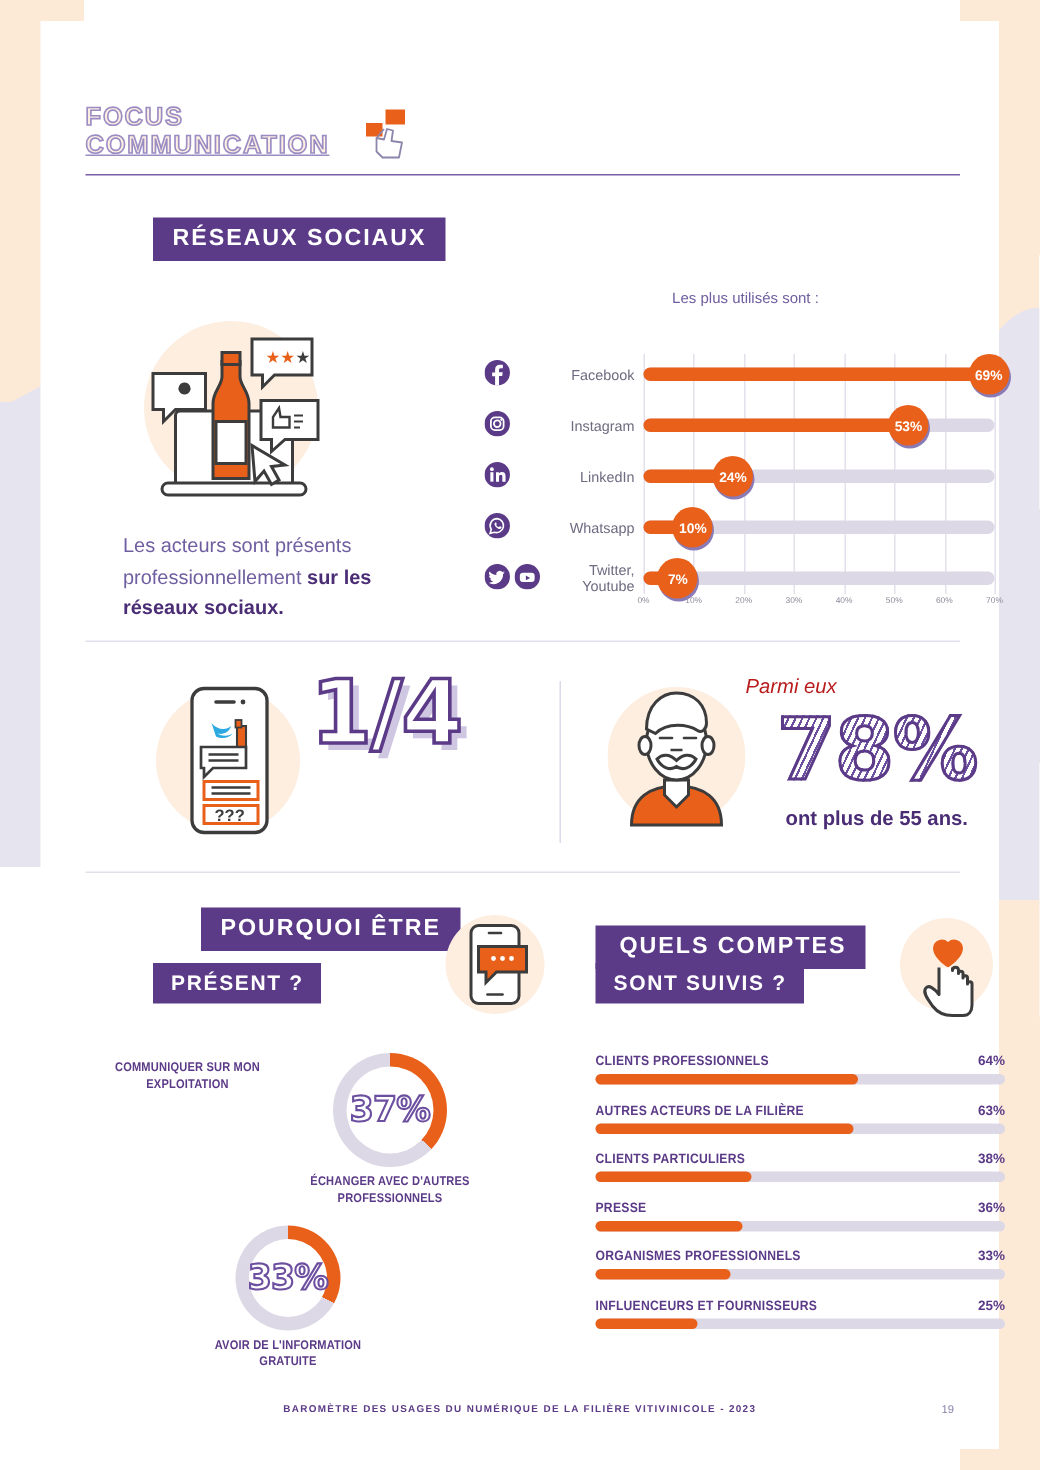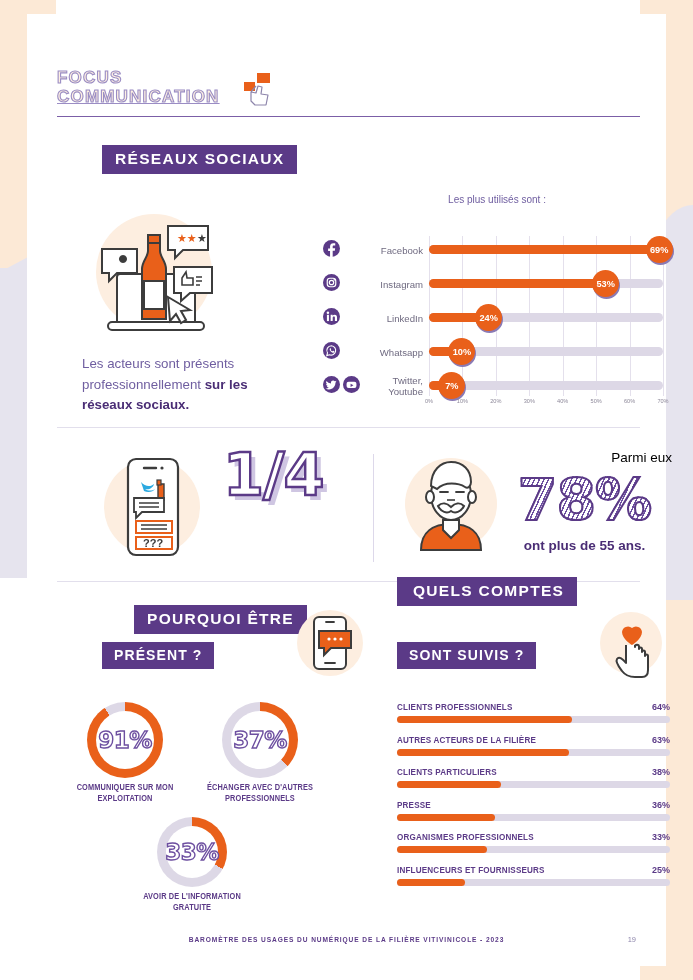--- a/index.html
+++ b/index.html
@@ -94,32 +94,31 @@
 
   
   #illus2 { position:absolute; left:75px; top:437px; }
   #stat-quarter { position:absolute; left:180px; top:432px; width:150px; }
   .big-outline {
     font-family:"DejaVu Sans", sans-serif; font-weight:bold;
     font-size:59px; line-height:57px; letter-spacing:-1px;
     color:#ffffff;
     -webkit-text-stroke:2.4px #5b3a87;
     text-shadow:5px 5px 0 #cfc6e2;
-    margin-left:16px;
   }
   #quarter-text {
     position:absolute; left:180px; top:494px; width:160px;
     color:#6f5ea0; font-size:13.2px; line-height:1.52;
   }
   #quarter-text b { color:#4a2d75; }
   #vdivider { position:absolute; left:346px; top:440px; width:1.2px; height:108px; background:#ddd8ea; }
   #illus3 { position:absolute; left:378px; top:434px; }
   #parmi-eux {
-    position:absolute; left:470px; top:436px; width:175px; text-align:right;
-    color:#000000; font-size:13.5px;
+    position:absolute; left:470px; top:436px; width:175px; text-align:left;
+    color:#b91c1c; font-size:13.5px;font-style:italic;
   }
   #stat-78 {
     position:absolute; left:470px; top:455px; width:175px; text-align:center;
   }
   .hatched {
     font-family:"DejaVu Sans", sans-serif; font-weight:bold;
     font-size:57px; line-height:62px; letter-spacing:-1px;
     color:transparent;
     background-image:repeating-linear-gradient(115deg,#6d4fa0 0 1.4px,#ffffff 1.4px 4.2px);
     -webkit-background-clip:text; background-clip:text;
@@ -142,21 +141,21 @@
     font-family:"DejaVu Sans", sans-serif; font-weight:bold; font-size:23px;
     color:#ffffff; -webkit-text-stroke:1.4px #6d4fa0; letter-spacing:-0.5px;
   }
   .donut-cap {
     margin-top:4px; color:#5b3a87; font-size:8.4px; font-weight:bold;
     line-height:1.3; letter-spacing:0.15px; text-transform:uppercase;
     transform:scaleX(0.88); transform-origin:center top;
   }
 
   
-  #sec3r-b1 { position:absolute; left:370px; top:563px;padding-left:16px; }
+  #sec3r-b1 { position:absolute; left:370px; top:603px;padding-left:16px; }
   #sec3r-b2 { position:absolute; left:370px; top:628px; }
   #illus5 { position:absolute; left:573px; top:593px; }
   #acct-list { position:absolute; left:370px; top:688px; width:273px; }
   .acct-row { margin-bottom:11.5px; }
   .acct-head { display:flex; justify-content:space-between; align-items:baseline; margin-bottom:4px; }
   .acct-name {
     color:#5b3a87; font-size:9px; font-weight:bold; letter-spacing:0.2px;
     text-transform:uppercase; transform:scaleX(0.9); transform-origin:left;
   }
   .acct-pct { color:#5b3a87; font-size:9px; font-weight:bold; }
@@ -380,24 +379,20 @@
       <path d="M30 56 h10" stroke="#3c3c3c" stroke-width="1.8" stroke-linecap="round"></path>
       <path d="M24 24 h32 v17 h-20 l-7 7 v-7 h-5 z" fill="#e9601a" stroke="#3c3c3c" stroke-width="2"></path>
       <circle cx="34" cy="32" r="1.6" fill="#fff"></circle>
       <circle cx="40" cy="32" r="1.6" fill="#fff"></circle>
       <circle cx="46" cy="32" r="1.6" fill="#fff"></circle>
     </svg>
   </div>
 
   <div id="donuts">
       <div class="donut-wrap" style="left: 60px; top: 688px; width: 136px; margin-left: -30px;">
-        <div class="donut" style="width:76px;height:76px;margin:0 auto;background:conic-gradient(#e9601a 0deg 327.6deg,#ddd8e6 327.6deg 360deg);border-radius:50%;">
-          <div style="position:absolute;inset:9px;background:#fff;border-radius:50%;"></div>
-          <div class="donut-val">91%</div>
-        </div>
         <div class="donut-cap">COMMUNIQUER SUR MON EXPLOITATION</div>
       </div>
       <div class="donut-wrap" style="left: 195px; top: 688px; width: 136px; margin-left: -30px;">
         <div class="donut" style="width:76px;height:76px;margin:0 auto;background:conic-gradient(#e9601a 0deg 133.20000000000002deg,#ddd8e6 133.20000000000002deg 360deg);border-radius:50%;">
           <div style="position:absolute;inset:9px;background:#fff;border-radius:50%;"></div>
           <div class="donut-val">37%</div>
         </div>
         <div class="donut-cap">ÉCHANGER AVEC D'AUTRES PROFESSIONNELS</div>
       </div>
       <div class="donut-wrap" style="left: 130px; top: 803px; width: 130px; margin-left: -30px;">

